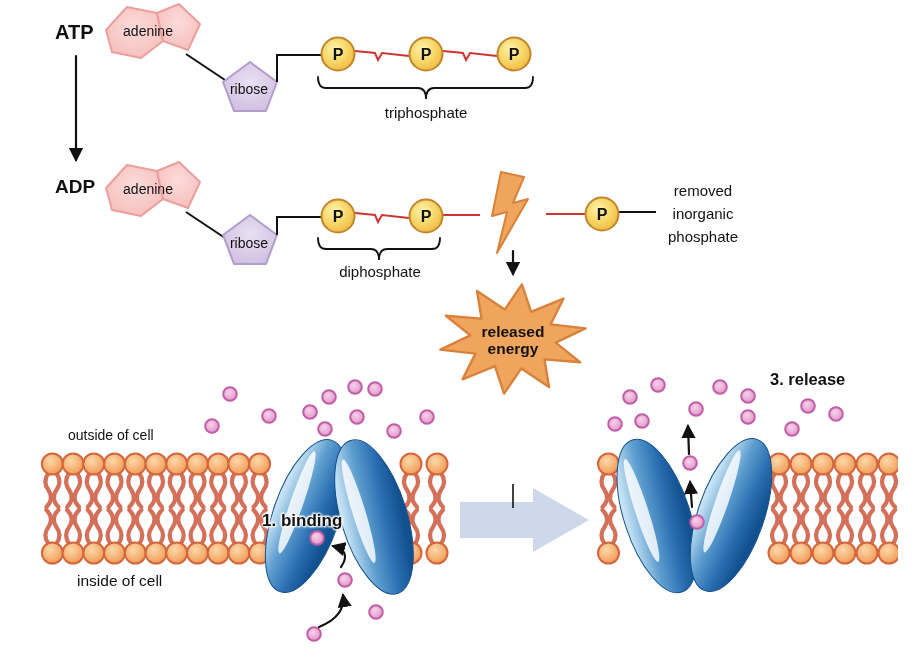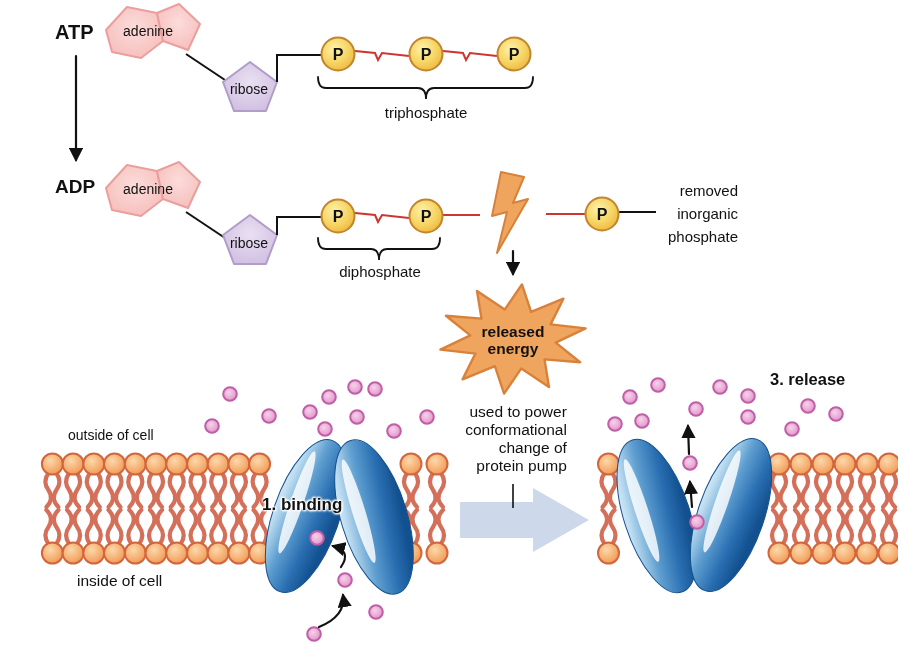--- a/index.html
+++ b/index.html
@@ -2,23 +2,23 @@
 <html style="--c-adenine_pink: #f7c9c6; --c-adenine_border: #eb9f9d; --c-ribose_purple: #d8c9e6; --c-ribose_border: #b29cc9; --c-phosphate_yellow: #f3cd58; --c-phosphate_border: #c2842c; --c-high_energy_bond_red: #cd3531; --c-energy_orange: #f0a55e; --c-energy_orange_border: #d8813a; --c-membrane_head_orange: #f6ae6e; --c-membrane_head_border: #d2663c; --c-membrane_tail_coral: #d4705a; --c-pump_blue: #2a6fb2; --c-molecule_pink: #e39ccd; --c-molecule_border: #c05fa7; --c-transition_arrow_blue: #cdd9ea;"><head>
 <meta charset="utf-8">
 <style>
   html,body{margin:0;padding:0;background:#fff;}
   #stage{position:relative;width:898px;height:659px;background:#fff;overflow:hidden;
          font-family:"Liberation Sans",sans-serif;}
   #art{position:absolute;left:0;top:0;}
   .lbl{position:absolute;color:#111;white-space:pre-line;line-height:1.15;
        font-family:"Liberation Sans",sans-serif;}
   .b{font-weight:bold;}
-  .cx{transform:translateX(-50%);text-align:right;}
+  .cx{transform:translateX(-50%);text-align:center;}
   .ctr{transform:translate(-50%,-50%);text-align:center;}
-  .halo{text-shadow:0 0 3px #fff,0 0 3px #fff,0 0 3px #fff,0 0 3px #fff,1px 1px 2px #fff,-1px -1px 2px #fff;}
+  .halo{text-shadow:0 0 3px #fff,0 0 3px #fff,0 0 3px #fff,0 0 3px #fff,1px 1px 2px #fff,-1px -1px 2px #fff;margin-top:16px;}
   
   .mol{fill:url(#mGrad);stroke:var(--c-molecule_border);stroke-width:2;}
   .mhead{fill:url(#hGrad);stroke:var(--c-membrane_head_border);stroke-width:2;}
   .mtail{fill:none;stroke:var(--c-membrane_tail_coral);stroke-width:4.2;stroke-linecap:round;}
   .lobe{fill:url(#lobeGrad);stroke:#14508c;stroke-width:1;}
   .gloss{fill:#ffffff;opacity:.82;}
   .burst{fill:var(--c-energy_orange);stroke:var(--c-energy_orange_border);stroke-width:2.4;stroke-linejoin:round;}
   .bolt{fill:var(--c-energy_orange);stroke:var(--c-energy_orange_border);stroke-width:2;stroke-linejoin:round;}
   .bigarrow{fill:var(--c-transition_arrow_blue);}
   .adshape{fill:url(#adGrad);stroke:var(--c-adenine_border);stroke-width:2;stroke-linejoin:round;}
@@ -310,21 +310,17 @@
   <div class="lbl b ctr" style="left:338px;top:217px;font-size:16px;">P</div>
   <div class="lbl b ctr" style="left:426px;top:217px;font-size:16px;">P</div>
   <div class="lbl b ctr" style="left:602px;top:215px;font-size:16px;">P</div>
   <div class="lbl cx" style="left:426px;top:104px;font-size:15px;">triphosphate</div>
   <div class="lbl cx" style="left:380px;top:263px;font-size:15px;">diphosphate</div>
   <div class="lbl cx" style="left:703px;top:179px;font-size:15px;line-height:23px;">removed
 inorganic
 phosphate</div>
   <div class="lbl b ctr" style="left:513px;top:340px;font-size:15.5px;line-height:17px;text-align:center;">released
 energy</div>
-  <div class="lbl cx" style="left:516px;top:403px;font-size:15.5px;line-height:18px;">used to power
-conformational
-change of
-protein pump</div>
   <div class="lbl" style="left:68px;top:427px;font-size:14px;">outside of cell</div>
   <div class="lbl" style="left:77px;top:572px;font-size:15.5px;">inside of cell</div>
   <div class="lbl b halo" style="left:262px;top:495px;font-size:17px;">1. binding</div>
   <div class="lbl b" style="left:770px;top:370px;font-size:16.5px;">3. release</div>
 </div>
 
 </body></html>

